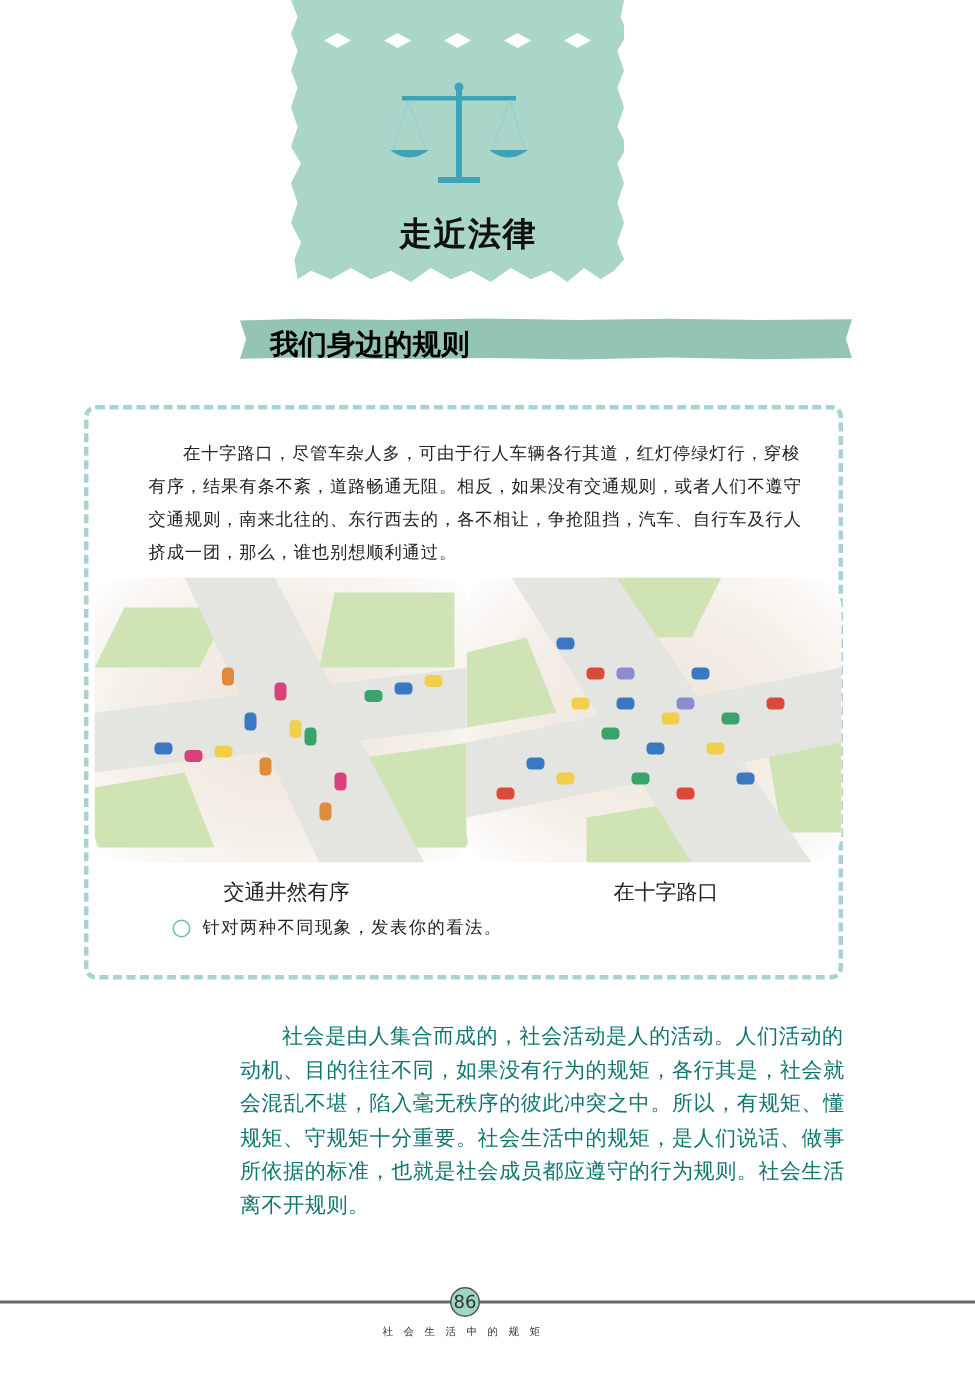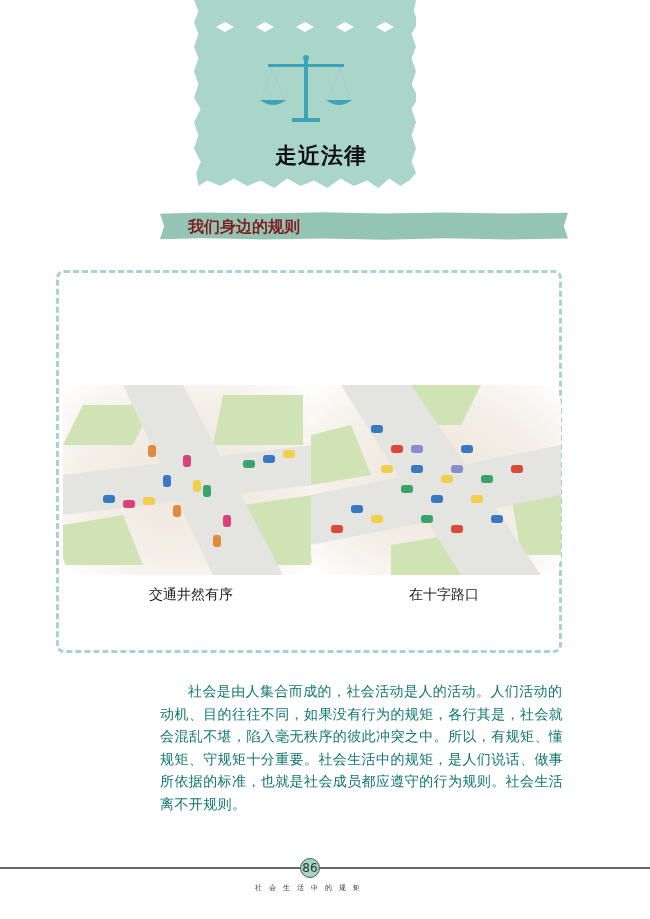--- a/index.html
+++ b/index.html
@@ -14,33 +14,33 @@
         0% 0%, 100% 0%,
         99% 6%, 101% 12%, 98% 18%, 100% 25%, 98% 31%, 100% 38%, 98% 45%, 101% 52%, 98% 58%, 100% 65%, 98% 72%, 100% 79%, 98% 86%, 100% 92%,
         97% 96%, 93% 99%, 88% 95%, 83% 100%, 78% 96%, 72% 99%, 66% 95%, 60% 100%, 54% 96%, 48% 99%, 42% 95%, 36% 100%, 30% 96%, 24% 99%, 18% 95%, 12% 99%, 6% 96%, 2% 99%,
         1% 92%, 3% 86%, 0% 79%, 2% 72%, 0% 65%, 3% 58%, 0% 52%, 2% 45%, 0% 38%, 2% 31%, 0% 25%, 2% 18%, 0% 12%, 2% 6%
       );
     }
     .diamonds { position: absolute; top: 22px; left: 0; width: 100%; display: flex; justify-content: center; gap: 22px; }
     .diamond { width: 18px; height: 10px; background: #ffffff; clip-path: polygon(50% 0, 100% 50%, 50% 100%, 0 50%); }
     .scale { position: absolute; left: 64px; top: 52px; width: 96px; height: 76px; }
     .banner-title {
-      position: absolute; top: 141px; left: 16px; width: 100%; text-align: center;
+      position: absolute; top: 141px; left: 7px; width: 100%; text-align: center;
       font-size: 22px; font-weight: bold; letter-spacing: 1px; color: #111;
       font-family: "DejaVu Serif", serif;
     }
 
     
     .section-bar {
       position: absolute; left: 160px; top: 212px; width: 408px; height: 28px;
       background: #94c5b4;
       clip-path: polygon(0 6%, 10% 2%, 25% 5%, 40% 1%, 55% 5%, 70% 2%, 85% 5%, 100% 3%, 99% 50%, 100% 95%, 85% 98%, 70% 94%, 55% 99%, 40% 95%, 25% 98%, 10% 94%, 0 97%, 1% 50%);
     }
     .section-title {
-      position: absolute; left: 28px; top: 5px; font-size: 16px; font-weight: bold; color: #7f1d1d;
+      position: absolute; left: 20px; top: 5px; font-size: 19px; font-weight: bold; color: #000000;
       font-family: "DejaVu Sans", sans-serif;
     }
 
     
     .case-box {
       position: absolute; left: 56px; top: 270px; width: 506px; height: 383px;
       border: 3px dashed #a8d2d4; border-radius: 8px;
     }
     .case-text {
       position: absolute; left: 40px; top: 18px; width: 440px;
@@ -109,20 +109,21 @@
     <rect x="34" y="66" width="28" height="4" fill="#3fa3b8"></rect>
   </svg>
   <div class="banner-title">走近法律</div>
 </div>
 
 <div class="section-bar">
   <div class="section-title">我们身边的规则</div>
 </div>
 
 <div class="case-box">
+  <p class="case-text">在十字路口，尽管车杂人多，可由于行人车辆各行其道，红灯停绿灯行，穿梭有序，结果有条不紊，道路畅通无阻。相反，如果没有交通规则，或者人们不遵守交通规则，南来北往的、东行西去的，各不相让，争抢阻挡，汽车、自行车及行人挤成一团，那么，谁也别想顺利通过。</p>
 
   <div class="illus illus-left">
     <svg width="250" height="190" viewBox="0 0 250 190">
       <polygon points="20,20 90,20 70,60 0,60" fill="#cfe3b5"></polygon>
       <polygon points="160,10 240,10 240,60 150,60" fill="#cfe3b5"></polygon>
       <polygon points="0,140 60,130 80,180 0,180" fill="#cfe3b5"></polygon>
       <polygon points="180,120 250,110 250,180 190,180" fill="#cfe3b5"></polygon>
       <polygon points="60,0 120,0 220,190 150,190" fill="#e4e4e0"></polygon>
       <polygon points="0,90 250,60 250,100 0,130" fill="#e4e4e0"></polygon>
       <g fill="#e08a3c">
@@ -187,19 +188,23 @@
       <g fill="#8b8bd0">
           <rect x="100" y="60" width="12" height="8" rx="3"></rect>
           <rect x="140" y="80" width="12" height="8" rx="3"></rect>
         </g>
     </svg>
   </div>
 
   <div class="caption caption-left">交通井然有序</div>
   <div class="caption caption-right">在十字路口</div>
 
+  <div class="prompt">
+    <span class="prompt-circle"></span>
+    <span>针对两种不同现象，发表你的看法。</span>
+  </div>
 </div>
 
 <p class="body-para">社会是由人集合而成的，社会活动是人的活动。人们活动的动机、目的往往不同，如果没有行为的规矩，各行其是，社会就会混乱不堪，陷入毫无秩序的彼此冲突之中。所以，有规矩、懂规矩、守规矩十分重要。社会生活中的规矩，是人们说话、做事所依据的标准，也就是社会成员都应遵守的行为规则。社会生活离不开规则。</p>
 
 <div class="footer-line"></div>
 <div class="page-num">86</div>
 <div class="footer-text">社会生活中的规矩</div>
 
 </body></html>

